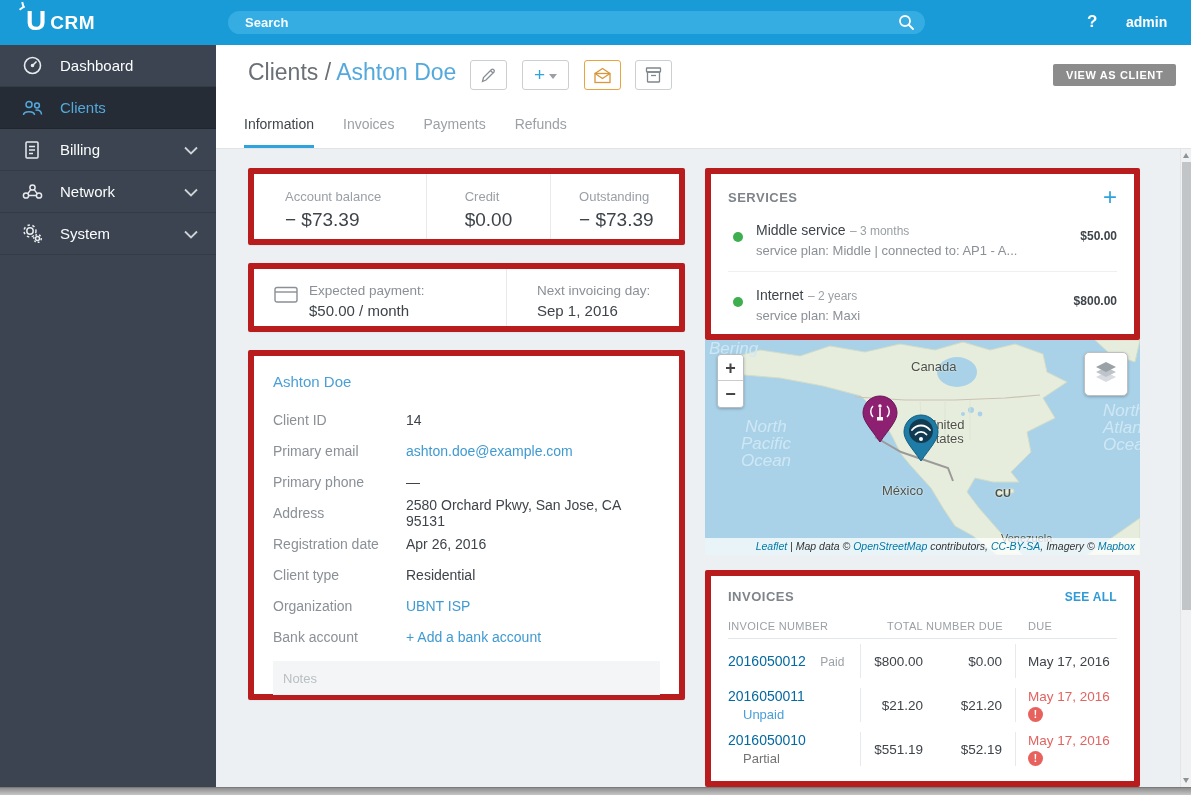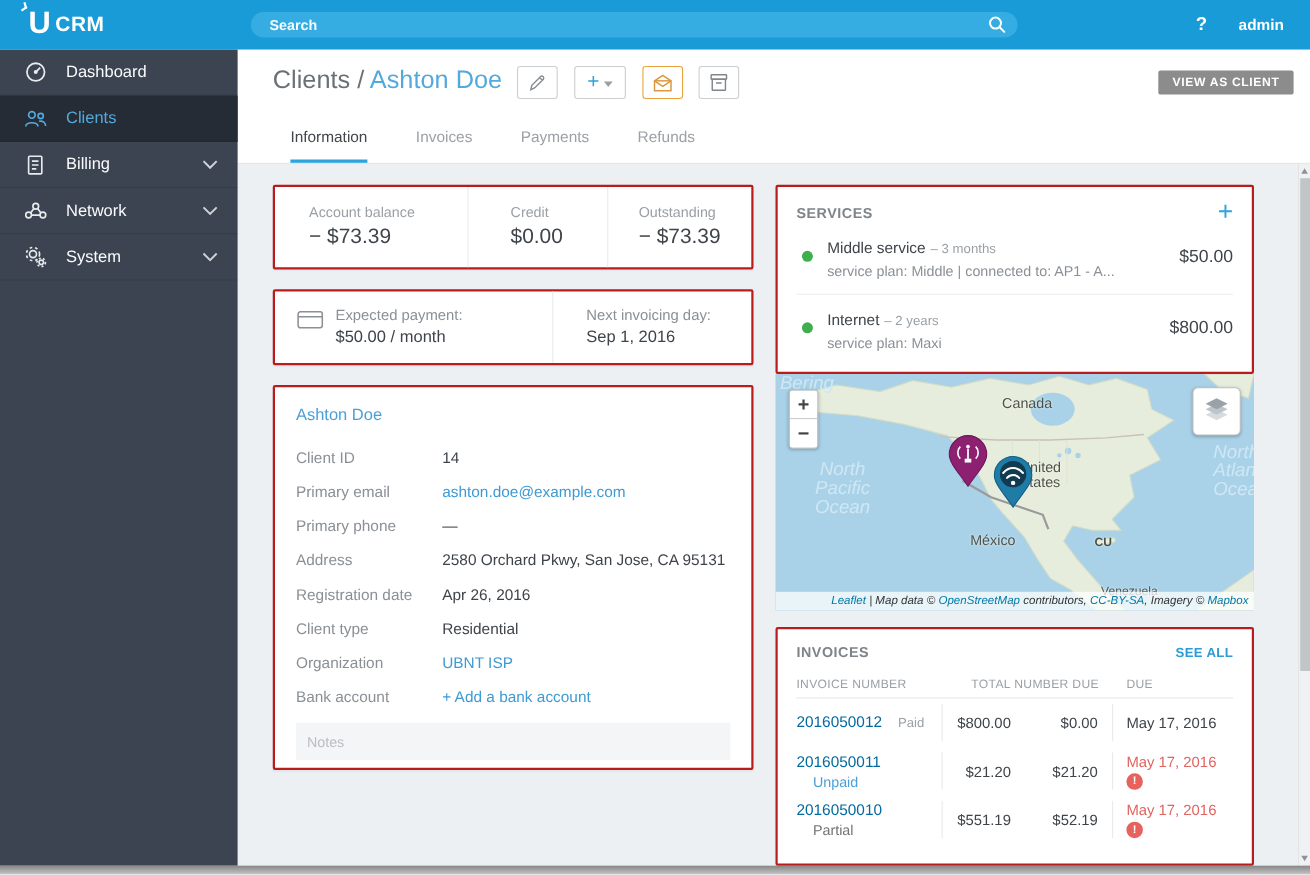--- a/index.html
+++ b/index.html
@@ -32,26 +32,26 @@
   
   .pagehead { position:absolute; left:216px; top:45px; width:975px; height:104px; background:#fff; border-bottom:1px solid #E1E4E6; z-index:20; }
   .breadcrumb { position:absolute; left:32px; top:14px; font-size:23px; font-weight:300; color:#6A7075; }
   .breadcrumb .cur { color:#54A9DC; }
   .hbtn { position:absolute; top:15px; width:37px; height:30px; background:#fff; border:1px solid #CBCFD2; border-radius:3px; display:flex; align-items:center; justify-content:center; cursor:pointer; }
   .hbtn.add { width:47px; gap:4px; }
   .hbtn.mail { border-color:#E9A43F; }
   .plus-glyph { color:#2FA3DC; font-size:19px; font-weight:400; line-height:18px; }
   .chev-sm { width:0; height:0; border-left:4px solid transparent; border-right:4px solid transparent; border-top:5px solid #9AA0A5; margin-top:2px; }
   .viewas { position:absolute; left:837px; top:19px; background:#8C8C8C; color:#fff; font-size:11px; font-weight:700; letter-spacing:.6px; padding:5px 13px; border-radius:2px; border:none; cursor:pointer; }
-  .tabs { position:absolute; left:48px; bottom:0; display:flex; gap:44px;margin-top:12px; }
+  .tabs { position:absolute; left:28px; bottom:0; display:flex; gap:29px;margin-top:12px; }
   .tab { font-size:14px; color:#9BA1A6; padding-bottom:13px; cursor:pointer; border-bottom:3px solid transparent; }
   .tab.active { color:#40464B; border-bottom-color:#2FA3DC; }
 
   
-  .card { position:absolute; background:#fff; border:2px solid #b91c1c; border-radius:2px; box-shadow:0 1px 1px rgba(0,0,0,.04); }
+  .card { position:absolute; background:#fff; border:6px solid #b91c1c; border-radius:2px; box-shadow:0 1px 1px rgba(0,0,0,.04); }
 
   
   .card.balance { left:248px; top:168px; width:437px; height:77px; display:flex; }
   .bal-col { padding-top:15px; }
   .bal-col:nth-child(1){ width:176px; padding-left:31px; }
   .bal-col:nth-child(2){ width:127px; padding-left:38px; border-left:1px solid #E8EBED; }
   .bal-col:nth-child(3){ width:132px; padding-left:28px; border-left:1px solid #E8EBED; }
   .bal-label { font-size:13px; color:#9AA0A6; }
   .bal-value { font-size:19px; color:#3E444A; margin-top:5px; }
 
@@ -77,21 +77,21 @@
   .card.services { left:705px; top:168px; width:435px; height:172px; padding:0 17px; }
   .panel-head { display:flex; align-items:center; padding-top:13px; }
   .panel-title { font-size:13px; font-weight:700; letter-spacing:.5px; color:#7E8489; }
   .panel-plus { margin-left:auto; color:#2FA3DC; font-size:24px; font-weight:300; line-height:20px; cursor:pointer; }
   .svc-row { display:flex; align-items:flex-start; padding:14px 0 13px 0; }
   .svc-row + .svc-row { border-top:1px solid #EDEFF1; }
   .dot { width:10px; height:10px; border-radius:50%; background:#3FAE4F; margin:11px 13px 0 5px; flex:none; }
   .svc-name { font-size:14px; color:#3E444A; }
   .svc-dur { font-size:12px; color:#999FA4; }
   .svc-detail { font-size:13px; color:#8A9096; margin-top:4px; }
-  .svc-price { margin-left:auto; font-size:16px; color:#3E444A; padding-top:8px; }
+  .svc-price { margin-left:auto; font-size:12px; color:#3E444A; padding-top:8px;font-weight:bold; }
 
   
   .map { position:absolute; left:705px; top:340px; width:435px; height:215px; background:#A9D2E8; overflow:hidden; z-index:5; }
   .map svg.land { position:absolute; left:0; top:0; }
   .map-label { position:absolute; color:#4C5148; font-size:13px; text-shadow:0 0 2px rgba(255,255,255,.9); line-height:14px; }
   .map-label.small { font-size:11px; }
   .ocean-label { position:absolute; color:#CFE7F4; font-size:17px; font-style:italic; text-align:center; line-height:17px; }
   .zoomctl { position:absolute; left:12px; top:14px; width:27px; border:1px solid #B9BCBE; border-radius:4px; overflow:hidden; box-shadow:0 1px 3px rgba(0,0,0,.25); z-index:9; }
   .zbtn { width:100%; height:26px; background:#fff; border:none; font-size:18px; font-weight:700; color:#444; cursor:pointer; line-height:24px; }
   .zbtn.zin { border-bottom:1px solid #CCC; }

